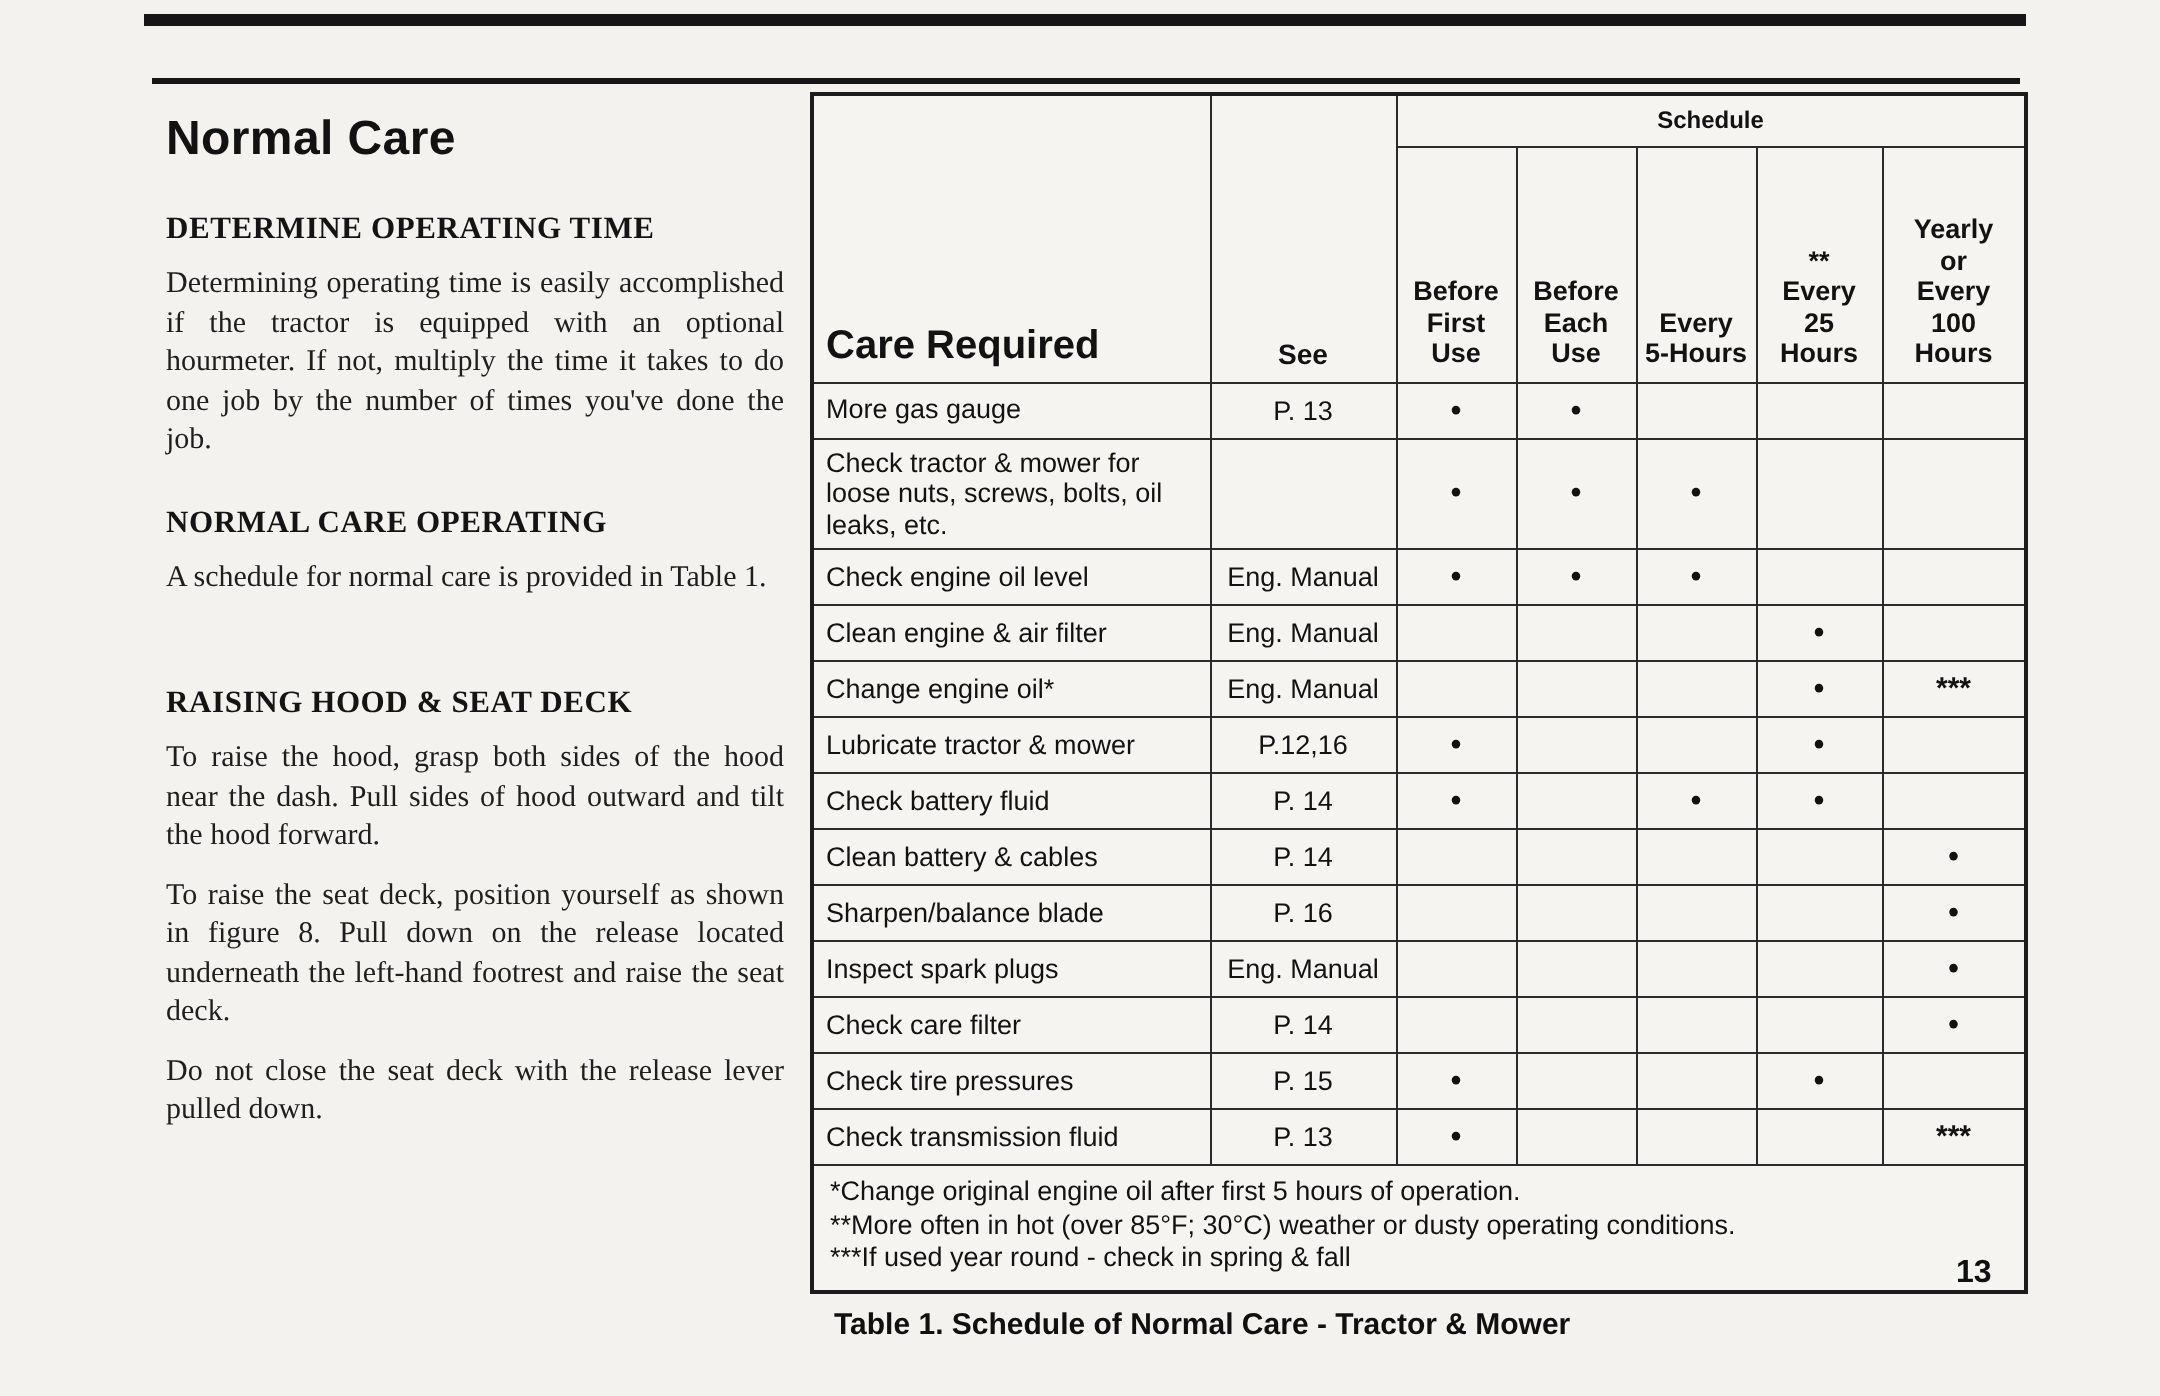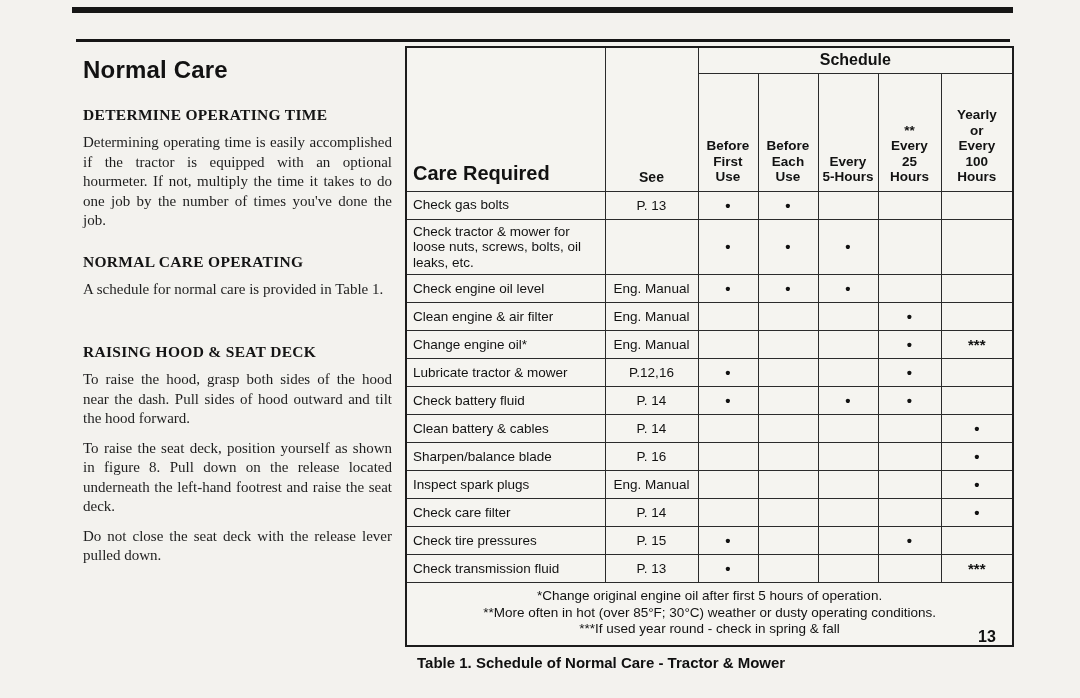--- a/index.html
+++ b/index.html
@@ -29,32 +29,32 @@
     margin-bottom:10px; color:#1e1e1e;
   }
 
   .table-wrap { position:absolute; left:405px; top:46px; width:607px; }
   table.care-table {
     width:607px; border-collapse:collapse; table-layout:fixed;
     font-family:"Liberation Sans", sans-serif; font-size:13.5px; color:#121212;
     border:2px solid #1c1c1c; background:#f5f4f0;
   }
   .care-table th, .care-table td { border:1px solid #2b2b2b; }
-  .th-schedule { height:26px; font-weight:bold; text-align:center; font-size:16px; vertical-align:middle; }
+  .th-schedule { height:26px; font-weight:bold; text-align:center; font-size:12px; vertical-align:middle; }
   .th-care { vertical-align:bottom; text-align:left; padding:4px 6px 6px; font-weight:bold; font-size:20px; }
   .th-see  { vertical-align:bottom; text-align:center; padding:4px 2px 6px; font-weight:bold; font-size:14px; }
   .th-freq {
     vertical-align:bottom; text-align:center; padding:4px 2px 6px;
     font-weight:bold; font-size:13.5px; line-height:15.5px;
     white-space:pre-line; height:118px;
   }
   .td-care { text-align:left; padding:4px 6px; height:28px; line-height:15.5px; vertical-align:middle; }
   .td-see  { text-align:center; padding:2px 1px; vertical-align:middle; }
   .td-mark { text-align:center; font-weight:bold; font-size:15px; vertical-align:middle; }
-  .footnotes { padding:5px 8px 7px; line-height:16.5px; font-size:13.5px; text-align:center; }
+  .footnotes { padding:5px 8px 7px; line-height:16.5px; font-size:13.5px; text-align:left; }
   .footnotes div { margin:0; }
   .caption {
     margin-top:7px; padding-left:12px;
     font-family:"Liberation Sans", sans-serif; font-weight:bold; font-size:15px; color:#101010;
   }
   .page-number {
     position:absolute; left:978px; top:628px;
     font-family:"Liberation Sans", sans-serif; font-weight:bold; font-size:16px; color:#101010;
   }
 </style>
@@ -113,21 +113,21 @@
 Hours</th>
           <th class="th-freq">Yearly
 or
 Every
 100
 Hours</th>
         </tr>
       </thead>
       <tbody>
           <tr>
-            <td class="td-care">Check gas bolts</td>
+            <td class="td-care">More gas gauge</td>
             <td class="td-see">P. 13</td>
             <td class="td-mark">•</td>
             <td class="td-mark">•</td>
             <td class="td-mark"></td>
             <td class="td-mark"></td>
             <td class="td-mark"></td>
           </tr>
           <tr>
             <td class="td-care">Check tractor &amp; mower for loose nuts, screws, bolts, oil leaks, etc.</td>
             <td class="td-see"></td>

